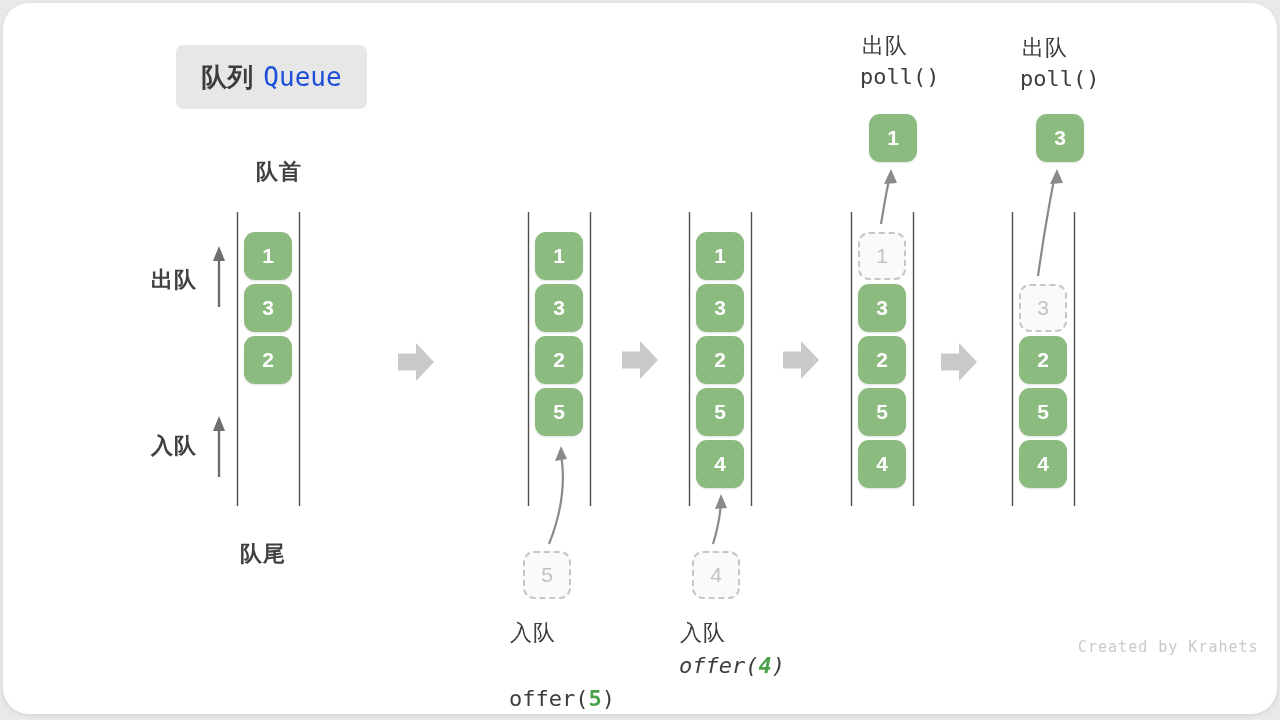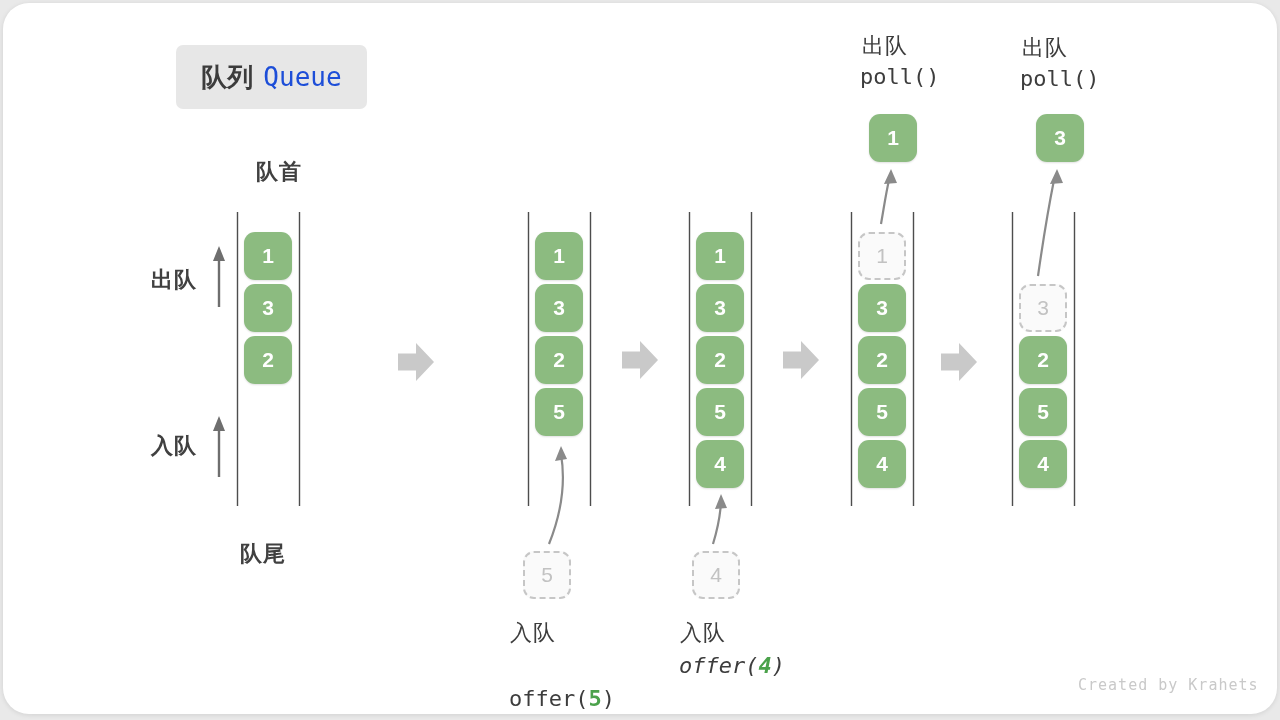--- a/index.html
+++ b/index.html
@@ -163,13 +163,13 @@
 <div>
   <div class="abs op-label" style="left:1022px; top:33px;">出队</div>
   <div class="abs op-code" style="left:1020px; top:66px;">poll()</div>
   <div class="abs qbox" style="left:1036px; top:114px;">3</div>
   <div class="abs qbox-dashed" style="left:1019px; top:284px;">3</div>
   <div class="abs qbox" style="left:1019px; top:336px;">2</div>
   <div class="abs qbox" style="left:1019px; top:388px;">5</div>
   <div class="abs qbox" style="left:1019px; top:440px;">4</div>
 </div>
 
-<div class="abs watermark" style="left:1078px; top:676px;">Created by Krahets</div>
+<div class="abs watermark" style="left:1078px; top:638px;">Created by Krahets</div>
 
 </body></html>

